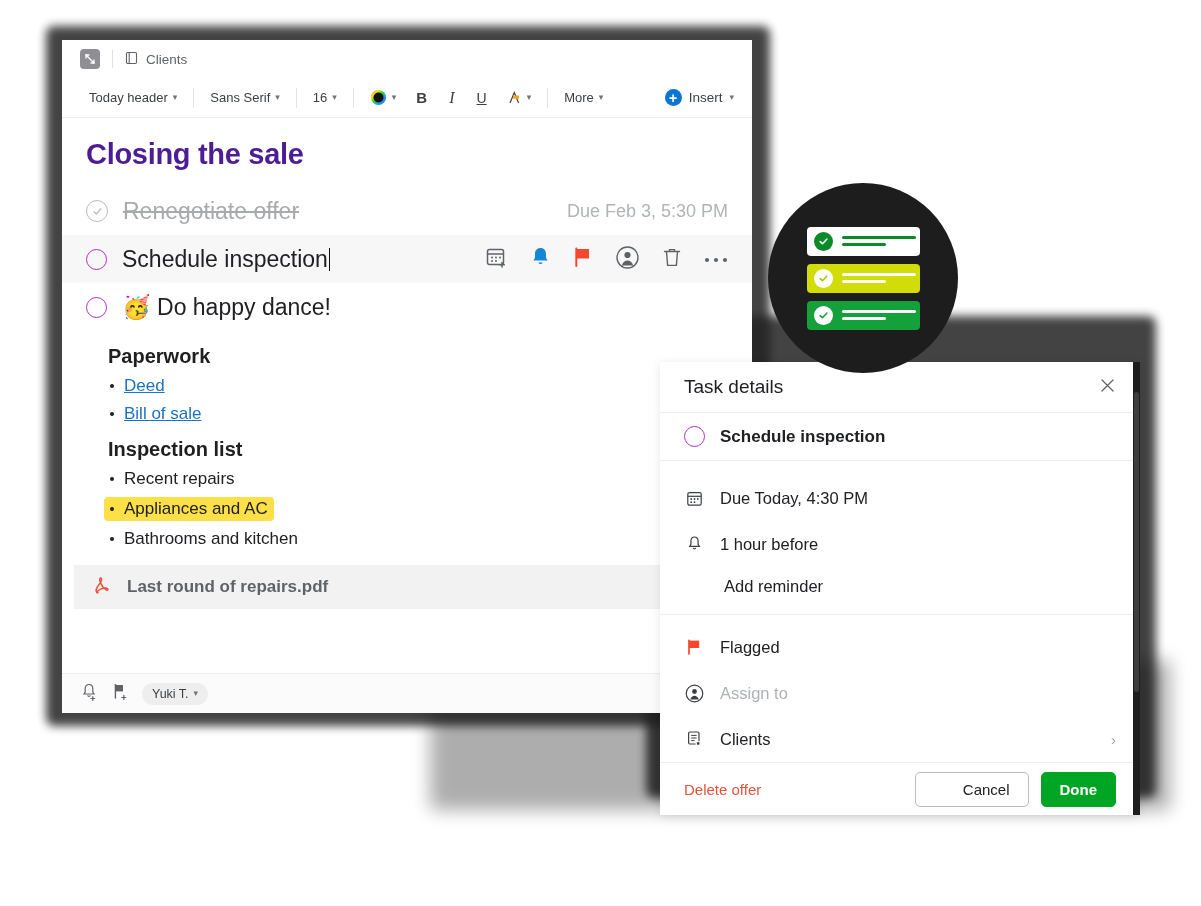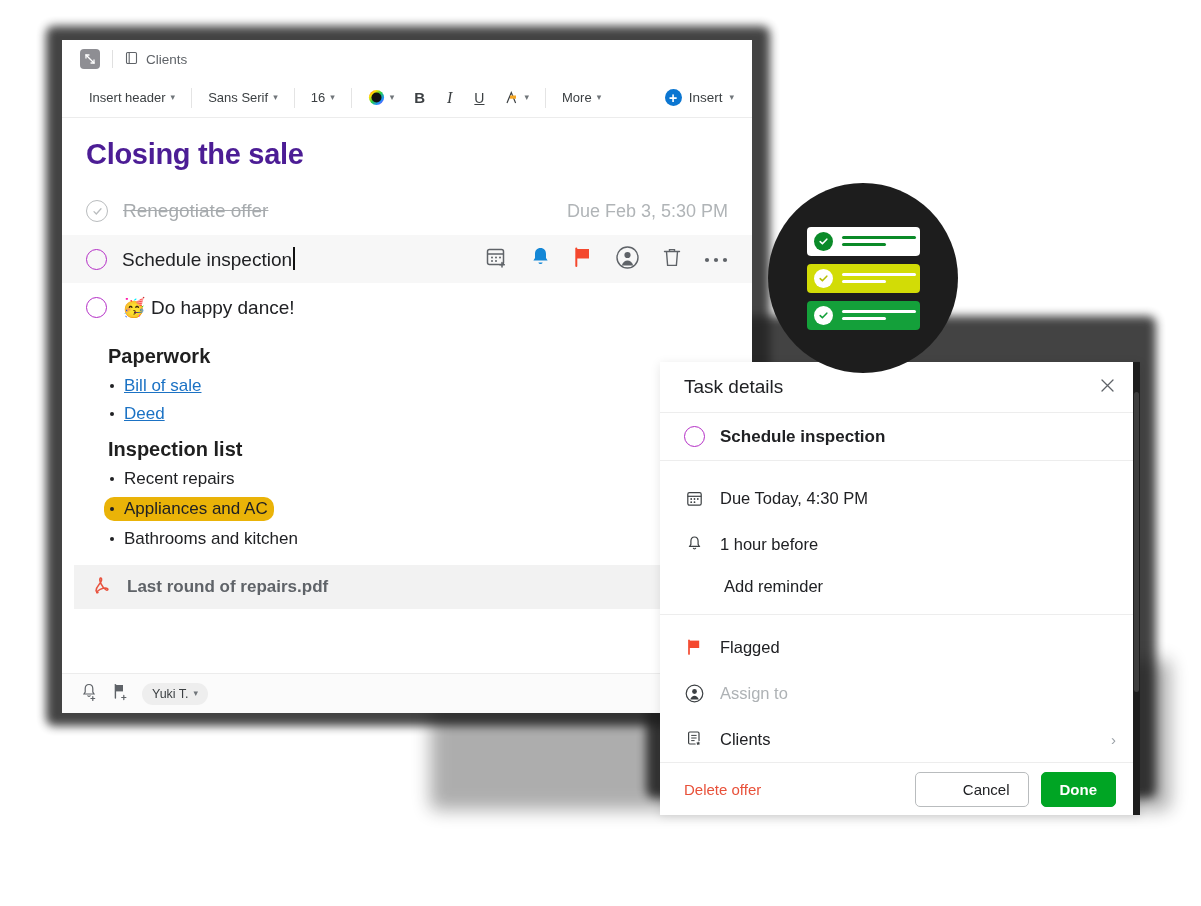--- a/index.html
+++ b/index.html
@@ -79,37 +79,37 @@
   .task-row.highlight { background: #f7f7f7; }
   .circle-open {
     width: 21px; height: 21px; border-radius: 50%;
     border: 1.8px solid #b42ec6; flex: none;
   }
   .circle-done {
     width: 22px; height: 22px; border-radius: 50%;
     border: 1.5px solid #b9bcbe; flex: none;
     display: flex; align-items: center; justify-content: center;
   }
-  .task-text { font-size: 19px; color: #202124; }
+  .task-text { font-size: 23px; color: #202124; }
   .task-text.done { color: #a7abae; text-decoration: line-through; }
   .task-caret {
     display: inline-block; width: 1.6px; height: 23px; background: #111;
     vertical-align: -4px; margin-left: 1px;
   }
   .due-text { margin-left: auto; color: #b0b4b7; font-size: 18px; }
   .row-actions { margin-left: auto; display: flex; align-items: center; gap: 22px; }
 
   .doc-section {
     padding: 0 24px; font-size: 16.5px; color: #202124;
   }
   .sec-head { font-weight: 700; font-size: 20px; margin: 14px 0 8px 22px; color:#1f1f1f; }
   .bullet-row { display: flex; align-items: center; gap: 10px; margin: 0 0 8px 24px; font-size: 17px; }
   .bullet-dot { width: 4px; height: 4px; border-radius: 50%; background: #202124; flex: none; }
   .bullet-link { color: #1b72c4; text-decoration: underline; }
-  .bullet-row.marked { background: #eab308; width: fit-content; padding: 2px 6px 2px 0; margin-left: 18px; border-radius:10px; }
+  .bullet-row.marked { background: #fde047; width: fit-content; padding: 2px 6px 2px 0; margin-left: 18px; border-radius:4px; }
   .bullet-row.marked .bullet-dot { margin-left: 6px; }
 
   .attachment {
     margin: 16px 24px 0 12px; height: 44px; background: #f2f2f2;
     display: flex; align-items: center; gap: 16px; padding: 0 18px;
     font-size: 17px; color: #5f6368; font-weight: 600;
   }
 
   .doc-statusbar {
     position: absolute; left: 0; bottom: 0; width: 690px; height: 40px;
@@ -216,21 +216,21 @@
             <rect x="1.5" y="1.5" width="10" height="11" rx="1.2" stroke="#5f6368" stroke-width="1.1"></rect>
             <path d="M4.2 1.8 V12.2" stroke="#5f6368" stroke-width="1.1"></path>
           </svg>
         </span>
         <span>Clients</span>
       </div>
     </div>
 
     <div class="doc-toolbar">
       <div class="tb-item">
-        <span>Insert header</span>
+        <span>Today header</span>
         <span class="caret">▾</span>
       </div>
       <div class="tb-sep"></div>
       <div class="tb-item">
         <span>Sans Serif</span>
         <span class="caret">▾</span>
       </div>
       <div class="tb-sep"></div>
       <div class="tb-item">
         <span>16</span>
@@ -353,25 +353,25 @@
 
       <div class="task-row">
         <div class="circle-open"></div>
         <div class="task-text">🥳 Do happy dance!</div>
       </div>
 
       <div class="doc-section">
         <div class="sec-head">Paperwork</div>
         <div class="bullet-row">
           <span class="bullet-dot"></span>
-          <span class="bullet-link">Bill of sale</span>
+          <span class="bullet-link">Deed</span>
         </div>
         <div class="bullet-row">
           <span class="bullet-dot"></span>
-          <span class="bullet-link">Deed</span>
+          <span class="bullet-link">Bill of sale</span>
         </div>
 
         <div class="sec-head">Inspection list</div>
         <div class="bullet-row">
           <span class="bullet-dot"></span>
           <span>Recent repairs</span>
         </div>
         <div class="bullet-row marked">
           <span class="bullet-dot"></span>
           <span>Appliances and AC</span>

